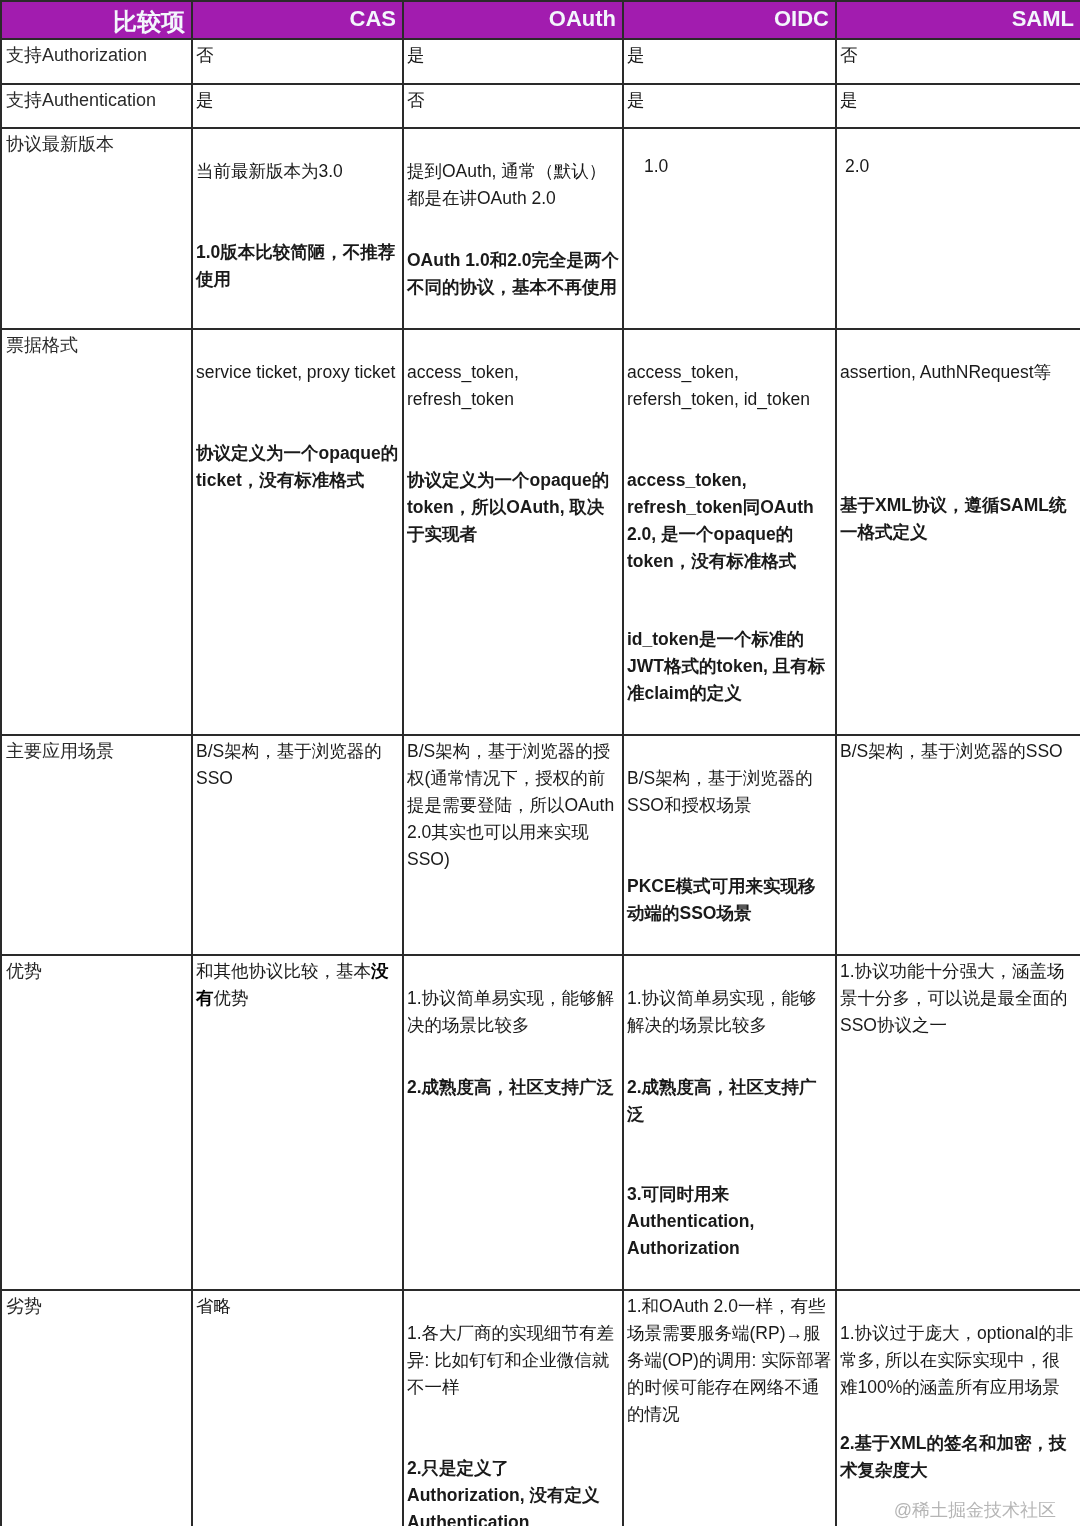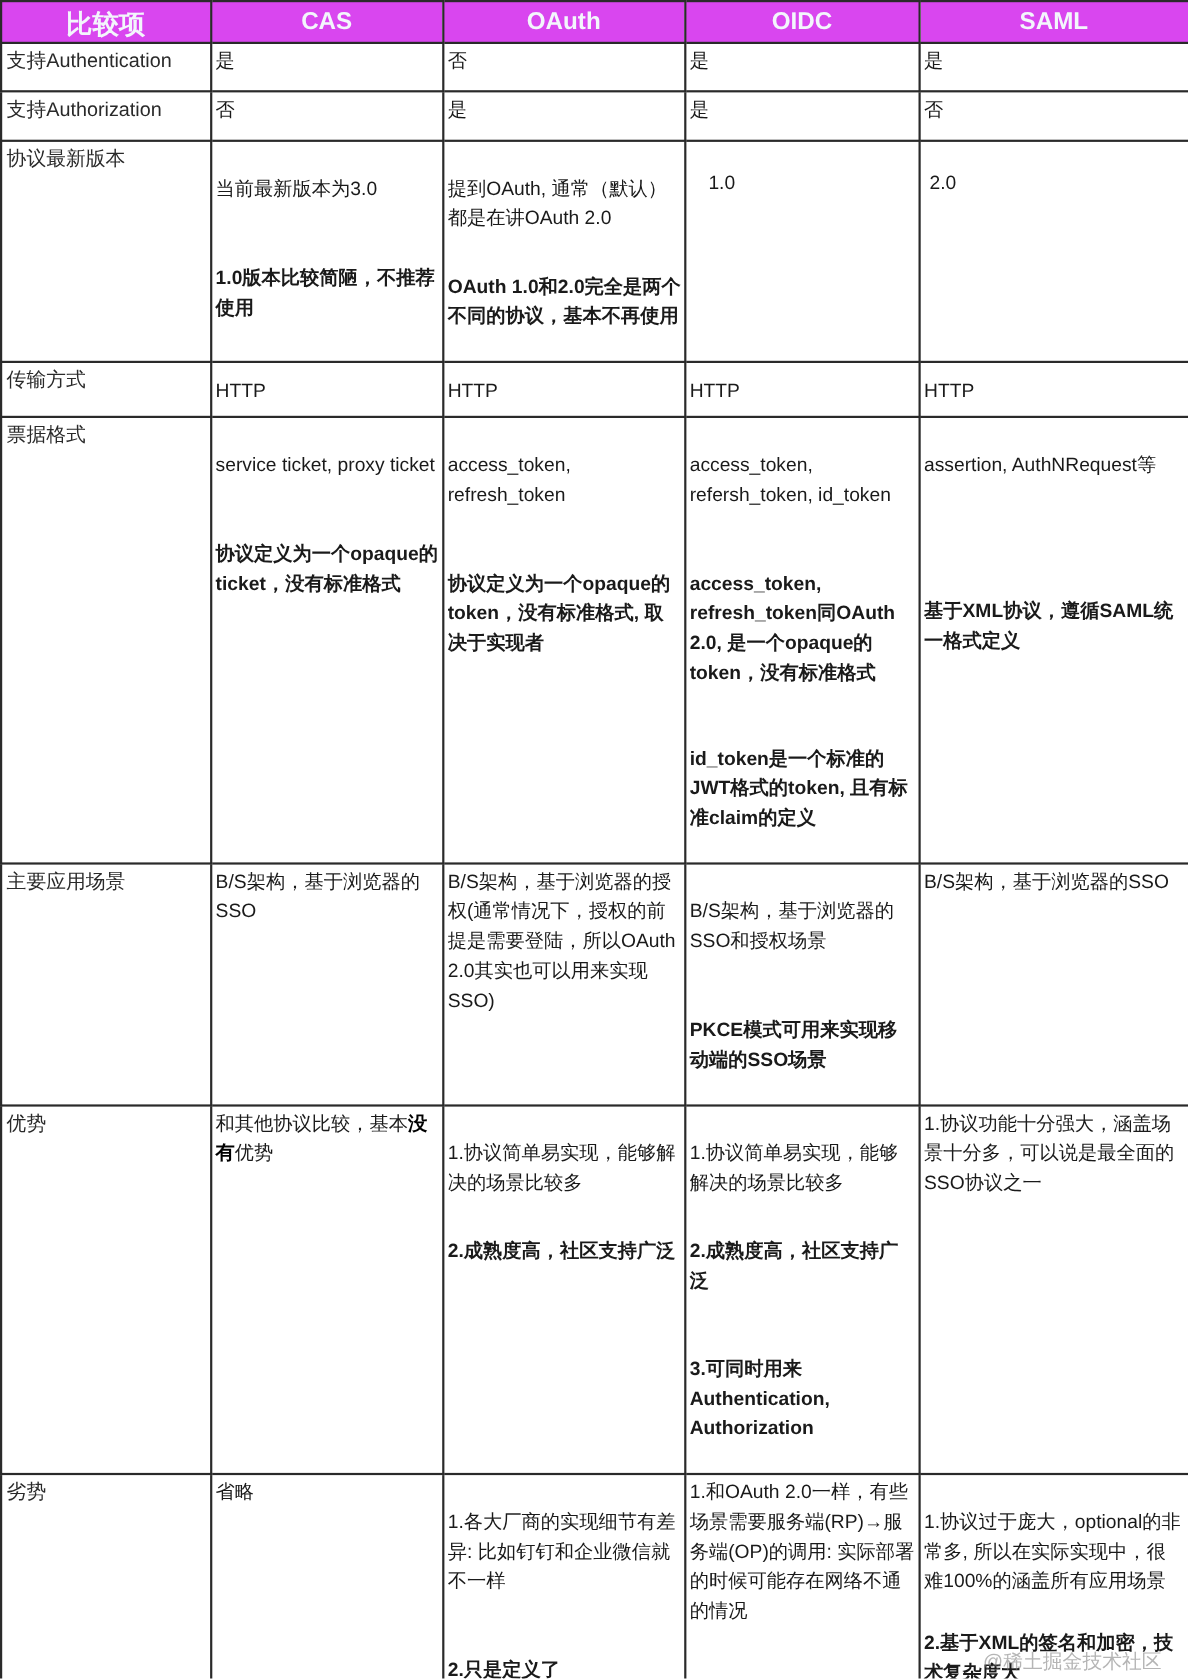--- a/index.html
+++ b/index.html
@@ -5,21 +5,21 @@
   html, body { margin: 0; padding: 0; background: #ffffff; }
   body { width: 1080px; height: 1526px; overflow: hidden; position: relative;
          font-family: "Liberation Sans", "DejaVu Sans", sans-serif; color: #1a1a1a; }
   table.cmp { border-collapse: collapse; table-layout: fixed; width: 1080px; position: absolute; left: 0; top: 0; }
   table.cmp col.c0 { width: 191px; }
   table.cmp col.c1 { width: 211px; }
   table.cmp col.c2 { width: 220px; }
   table.cmp col.c3 { width: 213px; }
   table.cmp col.c4 { width: 245px; }
   table.cmp th, table.cmp td { border: 2px solid #2a2a2a; vertical-align: top; padding: 0; overflow: hidden; }
-  table.cmp th { background: #d946ef; color: #f3f6fc; text-align: center; font-size: 22px; font-weight: bold;
+  table.cmp th { background: #a21caf; color: #f3f6fc; text-align: right; font-size: 22px; font-weight: bold;
                  padding: 4px 6px 0 5px; height: 28px; box-sizing: border-box; }
   table.cmp th:first-child { font-size: 24px; }
   td .cell { font-size: 17.5px; line-height: 27px; padding: 2px 3px 0 3px; white-space: pre-line; }
   td.rowhead { vertical-align: middle; }
   td.rowhead .cell { font-size: 18px; padding-left: 4px; color: #2a2a2a; }
   td .para + .para { margin-top: 27px; font-weight: bold; }
   td .para.tight + .para { margin-top: 8px; }
   .strong { font-weight: bold; color: #000; }
   .watermark { position: absolute; right: 24px; bottom: 4px; font-size: 18px; color: rgba(120,120,120,0.55);
                pointer-events: none; }
@@ -39,53 +39,53 @@
     <tr>
       <th>比较项</th>
       <th>CAS</th>
       <th>OAuth</th>
       <th>OIDC</th>
       <th>SAML</th>
     </tr>
   </thead>
   <tbody>
 
+    <tr style="height:45px">
+      <td class="rowhead">
+          <div class="cell">支持Authorization</div>
+        </td>
+      <td>
+          <div class="cell">否</div>
+        </td>
+      <td>
+          <div class="cell">是</div>
+        </td>
+      <td>
+          <div class="cell">是</div>
+        </td>
+      <td>
+          <div class="cell">否</div>
+        </td>
+    </tr>
+
     <tr style="height:44px">
       <td class="rowhead">
           <div class="cell">支持Authentication</div>
         </td>
       <td>
           <div class="cell">是</div>
         </td>
       <td>
           <div class="cell">否</div>
         </td>
       <td>
           <div class="cell">是</div>
         </td>
       <td>
           <div class="cell">是</div>
-        </td>
-    </tr>
-
-    <tr style="height:45px">
-      <td class="rowhead">
-          <div class="cell">支持Authorization</div>
-        </td>
-      <td>
-          <div class="cell">否</div>
-        </td>
-      <td>
-          <div class="cell">是</div>
-        </td>
-      <td>
-          <div class="cell">是</div>
-        </td>
-      <td>
-          <div class="cell">否</div>
         </td>
     </tr>
 
     <tr style="height:151px">
       <td class="rowhead">
           <div class="cell">协议最新版本</div>
         </td>
       <td>
           <div class="cell">
         <div class="para">当前最新版本为3.0</div>
@@ -99,52 +99,35 @@
       </div>
         </td>
       <td>
           <div class="cell" style="padding-top:24px;padding-left:20px">1.0</div>
         </td>
       <td>
           <div class="cell" style="padding-top:24px;padding-left:8px">2.0</div>
         </td>
     </tr>
 
-    <tr style="height:50px">
-      <td class="rowhead">
-          <div class="cell">传输方式</div>
-        </td>
-      <td style="vertical-align:middle">
-          <div class="cell">HTTP</div>
-        </td>
-      <td style="vertical-align:middle">
-          <div class="cell">HTTP</div>
-        </td>
-      <td style="vertical-align:middle">
-          <div class="cell">HTTP</div>
-        </td>
-      <td style="vertical-align:middle">
-          <div class="cell">HTTP</div>
-        </td>
-    </tr>
 
     <tr style="height:319px">
       <td class="rowhead">
           <div class="cell">票据格式</div>
         </td>
       <td>
           <div class="cell">
         <div class="para">service ticket, proxy ticket</div>
         <div class="para">协议定义为一个opaque的ticket，没有标准格式</div>
       </div>
         </td>
       <td>
           <div class="cell">
         <div class="para">access_token, refresh_token</div>
-        <div class="para">协议定义为一个opaque的token，没有标准格式, 取决于实现者</div>
+        <div class="para">协议定义为一个opaque的token，所以OAuth, 取决于实现者</div>
       </div>
         </td>
       <td>
           <div class="cell">
         <div class="para">access_token, refersh_token, id_token</div>
         <div class="para">access_token, refresh_token同OAuth 2.0, 是一个opaque的token，没有标准格式</div>
         <div class="para" style="margin-top:24px">id_token是一个标准的JWT格式的token, 且有标准claim的定义</div>
       </div>
         </td>
       <td>

